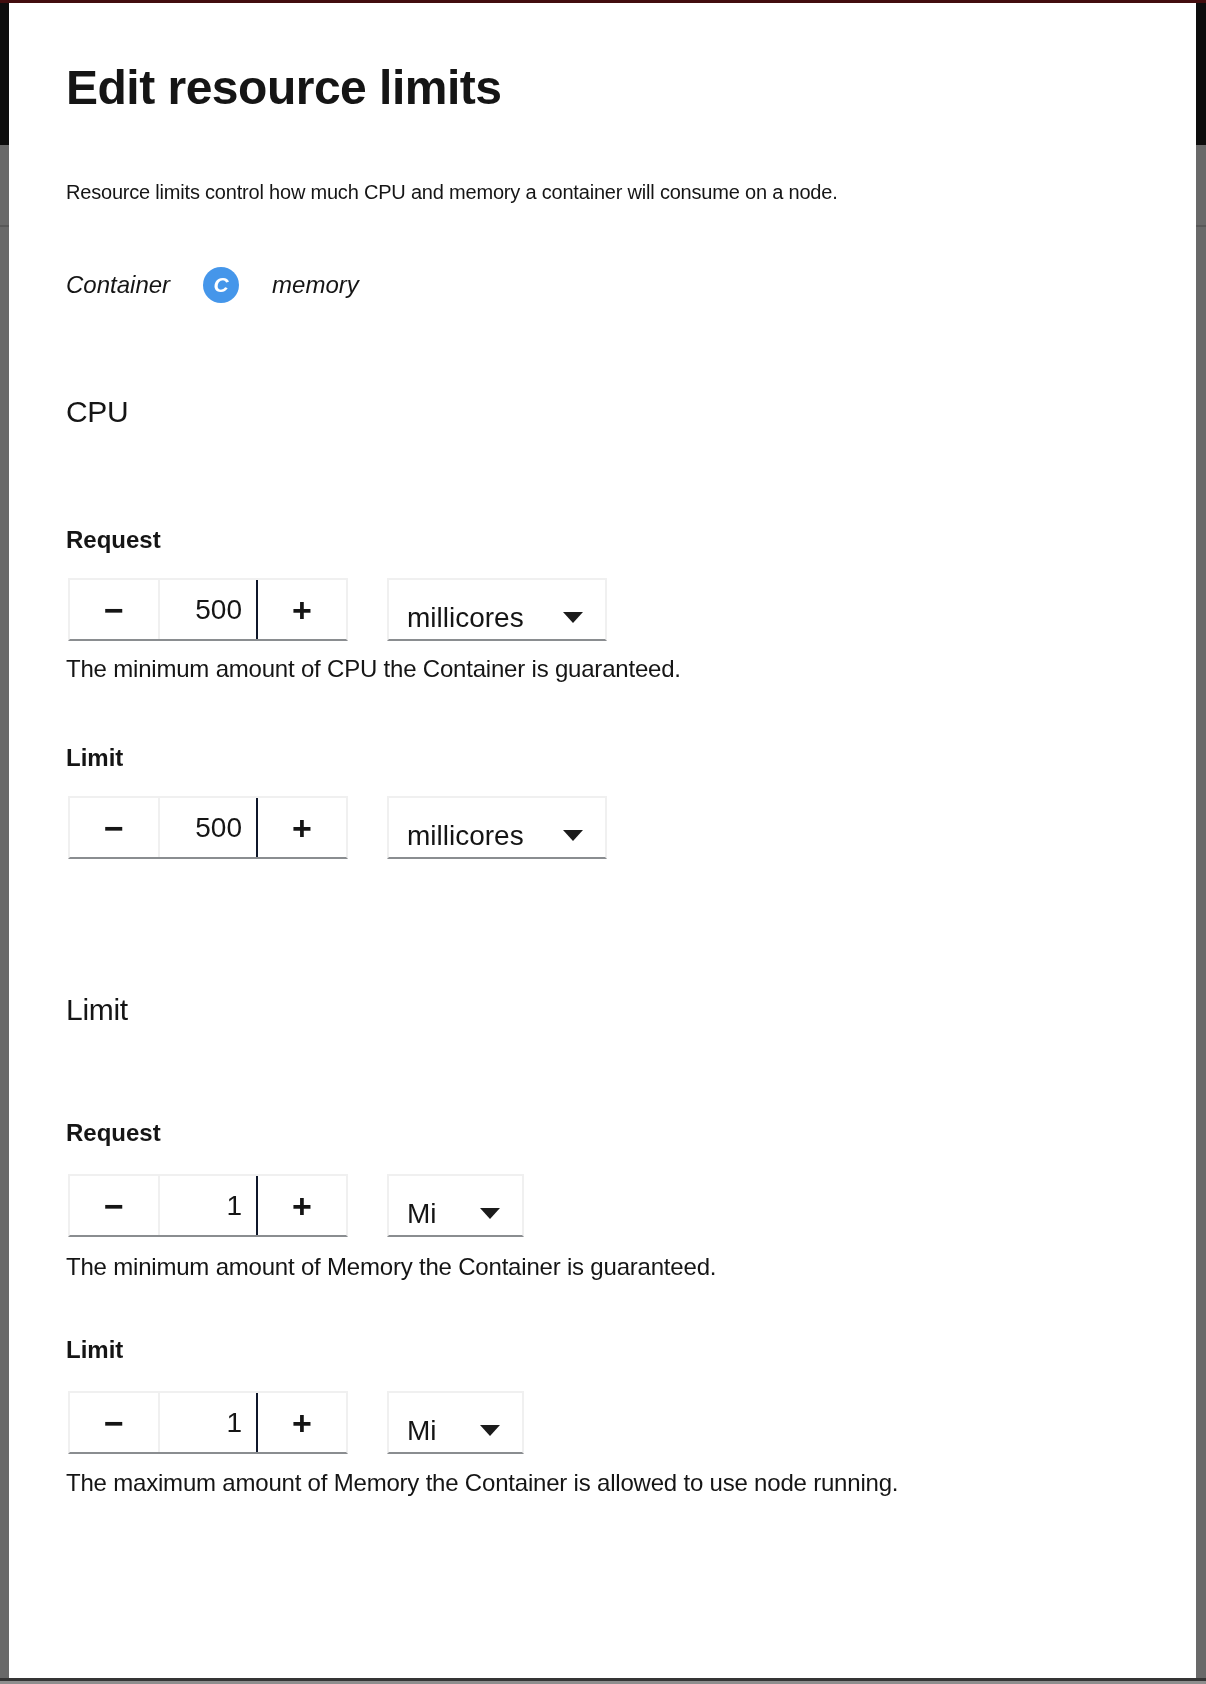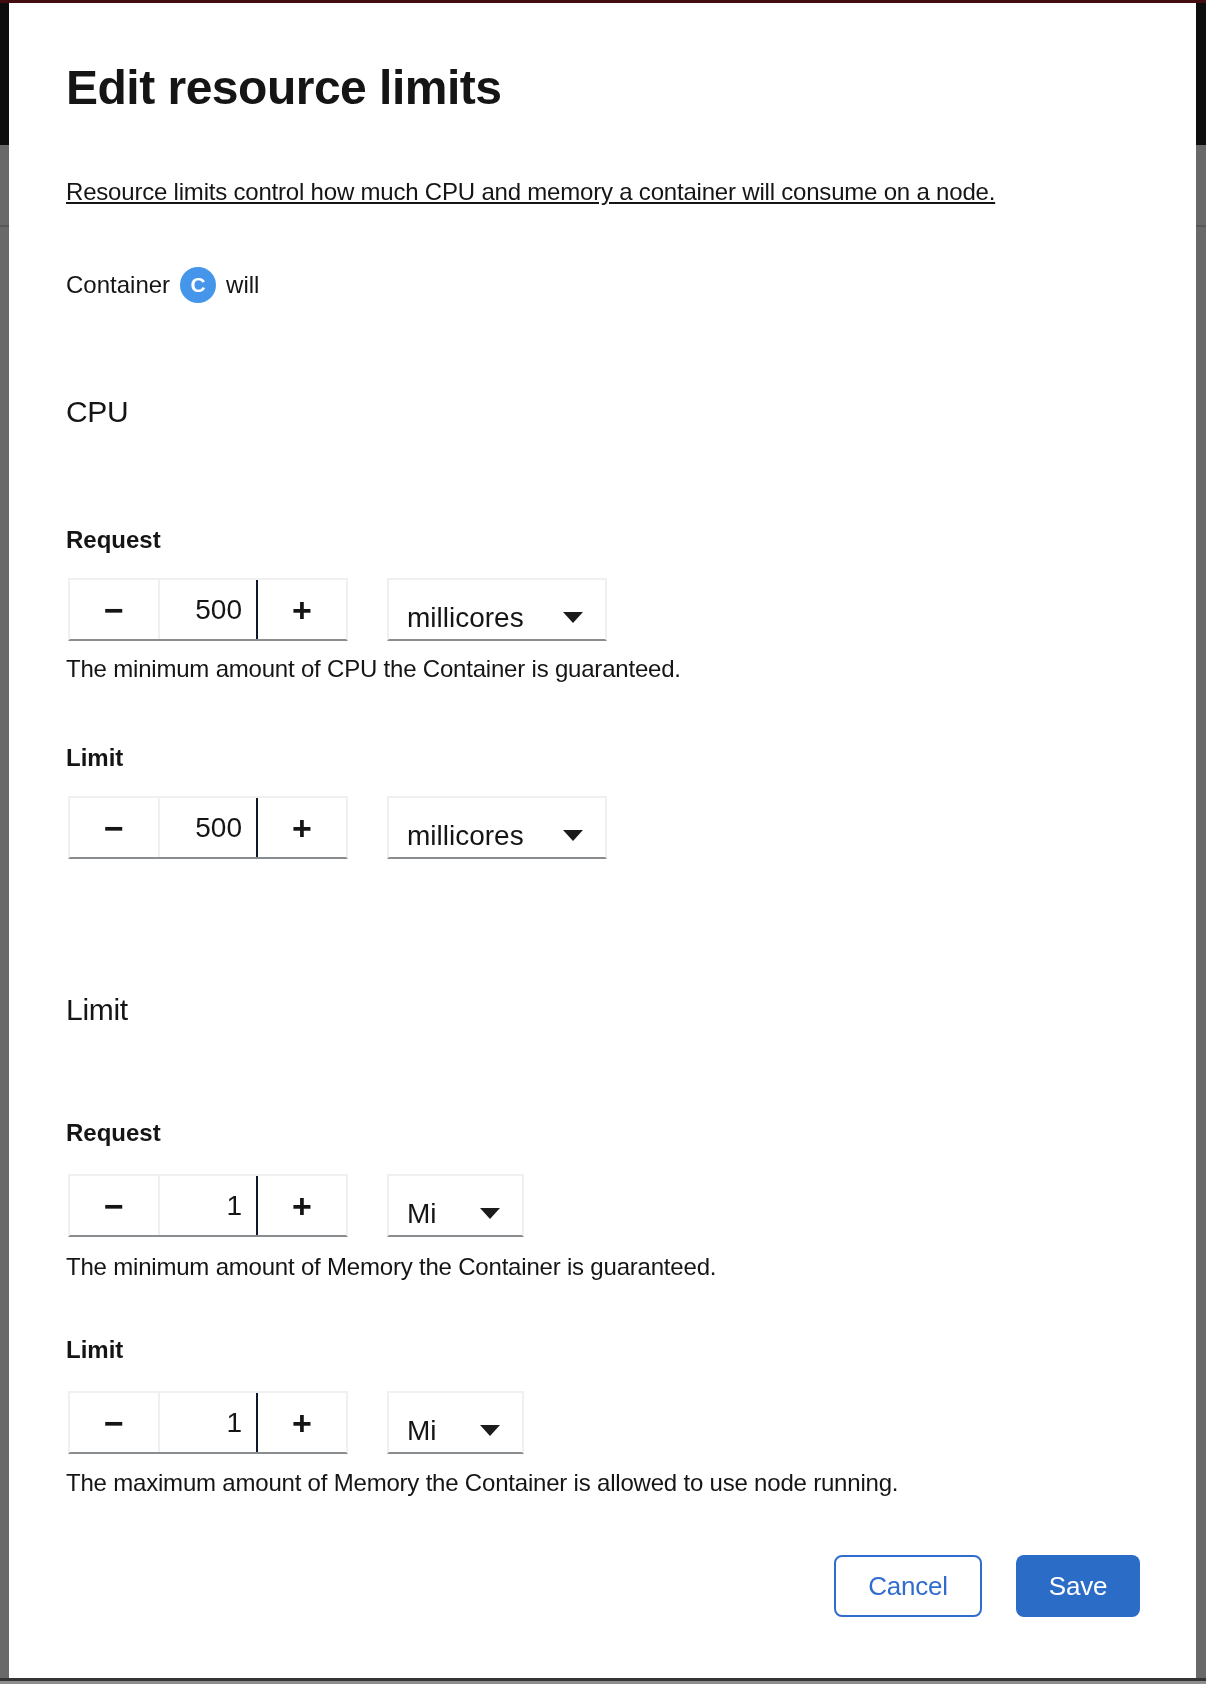--- a/index.html
+++ b/index.html
@@ -20,23 +20,23 @@
   .edge-dark   { position:absolute; left:0; top:0; width:100%; height:142px; background:#0d0d0d; }
   .edge-line   { position:absolute; left:0; top:222px; width:100%; height:2px; background:#585858; }
   .edge-bottom { position:absolute; left:0; bottom:3px; width:1206px; height:3px; background:#353535; z-index:6; }
   .edge-bottom2{ position:absolute; left:0; bottom:0; width:1206px; height:3px; background:#8e8e8e; z-index:6; }
 
   .modal { position:absolute; left:9px; top:3px; width:1187px; height:1675px; background:#ffffff; }
 
   .abs { position:absolute; }
 
   .title { left:57px; top:60px; font-size:48px; font-weight:600; letter-spacing:-0.5px; line-height:50px; color:#151515; }
-  .description { left:57px; top:172px; font-size:24px; line-height:34px; letter-spacing:-0.2px;text-decoration:underline; }
-
-  .container-row { left:57px; top:262px; height:40px; display:flex; align-items:center; gap:10px; font-size:24px; }
+  .description { left:57px; top:172px; font-size:20px; line-height:34px; letter-spacing:-0.2px; }
+
+  .container-row { left:57px; top:262px; height:40px; display:flex; align-items:center; gap:33px; font-size:24px;font-style:italic; }
   .badge {
     width:36px; height:36px; border-radius:50%;
     background:#4596ea; color:#ffffff;
     display:flex; align-items:center; justify-content:center;
     font-size:21px; font-weight:700;
   }
 
   .section-heading { left:57px; font-size:30px; font-weight:400; line-height:42px; letter-spacing:-0.3px; }
   .heading-cpu { top:388px; }
   .heading-memory { top:986px; }
@@ -116,21 +116,21 @@
 
   <div class="modal">
 
     <h1 class="abs title">Edit resource limits</h1>
 
     <p class="abs description">Resource limits control how much CPU and memory a container will consume on a node.</p>
 
     <div class="abs container-row">
       <span>Container</span>
       <span class="badge">C</span>
-      <span>will</span>
+      <span>memory</span>
     </div>
 
     <h2 class="abs section-heading heading-cpu">CPU</h2>
 
     <div class="abs field-label lbl-cpu-request">Request</div>
     <div class="abs spinner row-cpu-request">
       <button class="spin-btn">
           <span>−</span>
         </button>
       <input class="spin-value" value="500" style="">
@@ -186,19 +186,15 @@
       <button class="spin-btn">
           <span>+</span>
         </button>
     </div>
     <div class="abs unit-select unit-narrow row-mem-limit">
       <span>Mi</span>
       <span class="caret"></span>
     </div>
     <div class="abs helper hlp-mem-limit">The maximum amount of Memory the Container is allowed to use node running.</div>
 
-    <div class="footer">
-      <button class="btn btn-cancel">Cancel</button>
-      <button class="btn btn-save">Save</button>
-    </div>
 
   </div>
 </div>
 
 </body></html>

